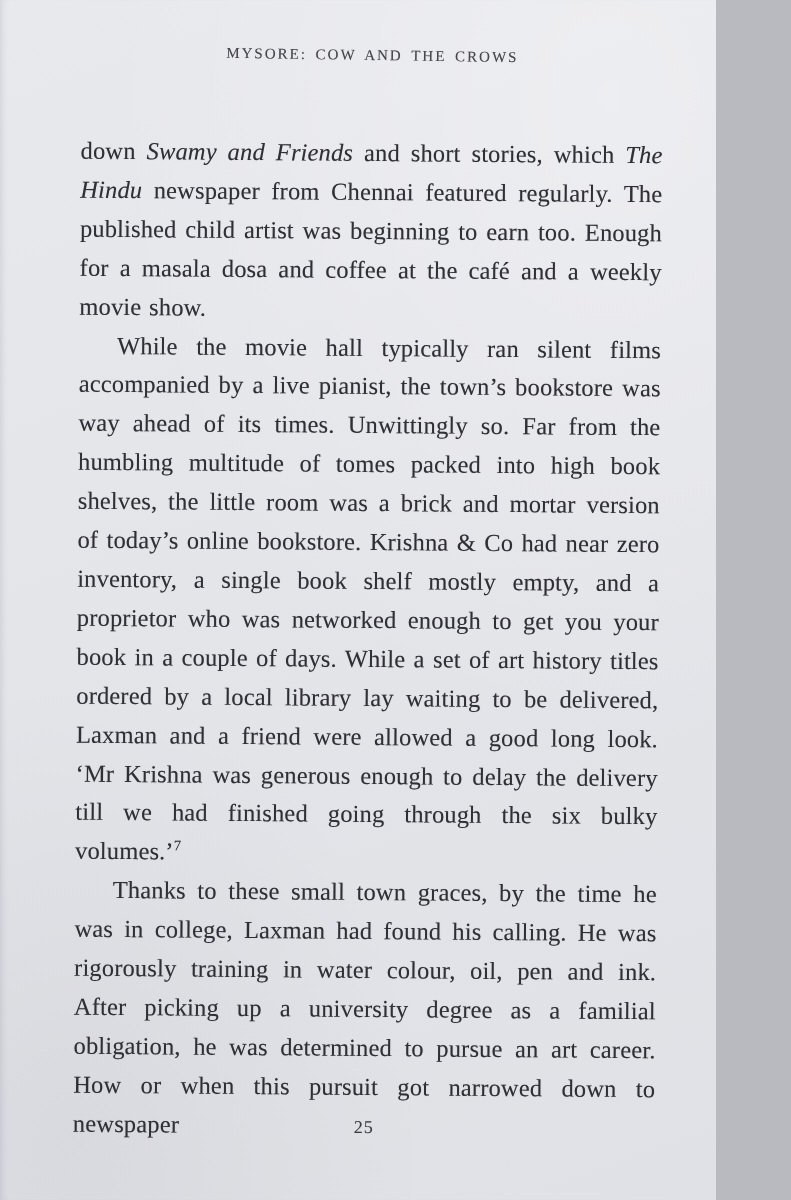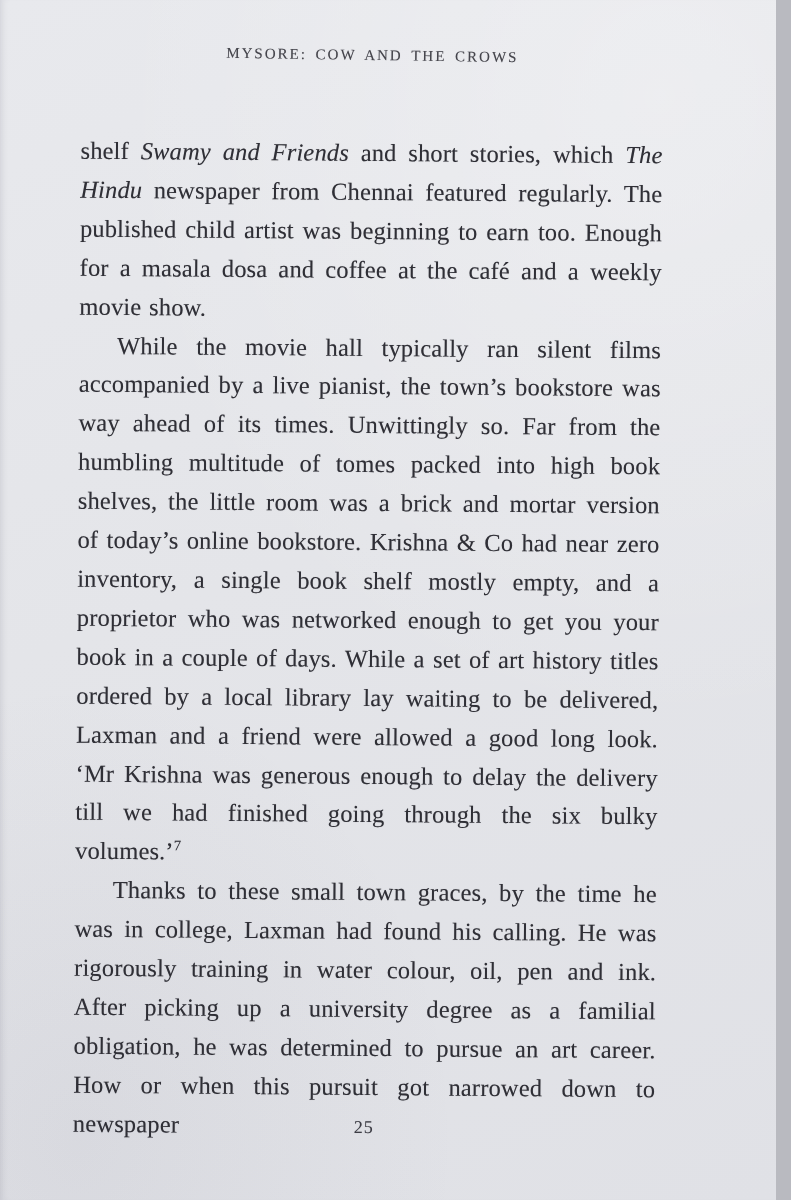--- a/index.html
+++ b/index.html
@@ -2,21 +2,21 @@
 <html style="--paper: #e4e5e9; --ink: #2f2f36;"><head>
 <meta charset="utf-8">
 <style>
   html, body {
     margin: 0;
     padding: 0;
     background: #b9bac0;
   }
   .photo {
     position: relative;
-    width: 776px;
+    width: 716px;
     height: 1200px;
     overflow: hidden;
     background-color: var(--paper, #e4e5e9);
     background-image:
       radial-gradient(120% 90% at 85% 8%, rgba(255,255,255,0.28), rgba(255,255,255,0) 60%),
       radial-gradient(90% 70% at 10% 95%, rgba(70,70,95,0.06), rgba(70,70,95,0) 55%),
       linear-gradient(160deg, #e8e9ed 0%, #e4e5e9 45%, #e0e1e6 100%);
     box-shadow: inset 7px 0 9px -7px rgba(55,55,80,0.18);
     font-family: "Liberation Serif", "DejaVu Serif", serif;
   }
@@ -78,19 +78,19 @@
     text-shadow: 0 0 0.7px rgba(60,60,68,0.35);
   }
 </style>
 </head>
 <body>
 
 <div class="photo">
   <div class="page-inner">
     <div class="running-header">MYSORE: COW AND THE CROWS</div>
     <div class="body-text" id="paragraphs">
-        <p class="para"><span>shelf </span><span class="it">Swamy and Friends</span><span> and short stories, which </span><span class="it">The Hindu</span><span> newspaper from Chennai featured regularly. The published child artist was beginning to earn too. Enough for a masala dosa and coffee at the café and a weekly movie show.</span></p>
+        <p class="para"><span>down </span><span class="it">Swamy and Friends</span><span> and short stories, which </span><span class="it">The Hindu</span><span> newspaper from Chennai featured regularly. The published child artist was beginning to earn too. Enough for a masala dosa and coffee at the café and a weekly movie show.</span></p>
         <p class="para indent"><span>While the movie hall typically ran silent films accompanied by a live pianist, the town’s bookstore was way ahead of its times. Unwittingly so. Far from the humbling multitude of tomes packed into high book shelves, the little room was a brick and mortar version of today’s online bookstore. Krishna &amp; Co had near zero inventory, a single book shelf mostly empty, and a proprietor who was networked enough to get you your book in a couple of days. While a set of art history titles ordered by a local library lay waiting to be delivered, Laxman and a friend were allowed a good long look. ‘Mr Krishna was generous enough to delay the delivery till we had finished going through the six bulky volumes.’</span><span class="sup">7</span></p>
         <p class="para indent"><span>Thanks to these small town graces, by the time he was in college, Laxman had found his calling. He was rigorously training in water colour, oil, pen and ink. After picking up a university degree as a familial obligation, he was determined to pursue an art career. How or when this pursuit got narrowed down to newspaper</span></p>
       </div>
     <div class="page-number">25</div>
   </div>
 </div>
 
 </body></html>

